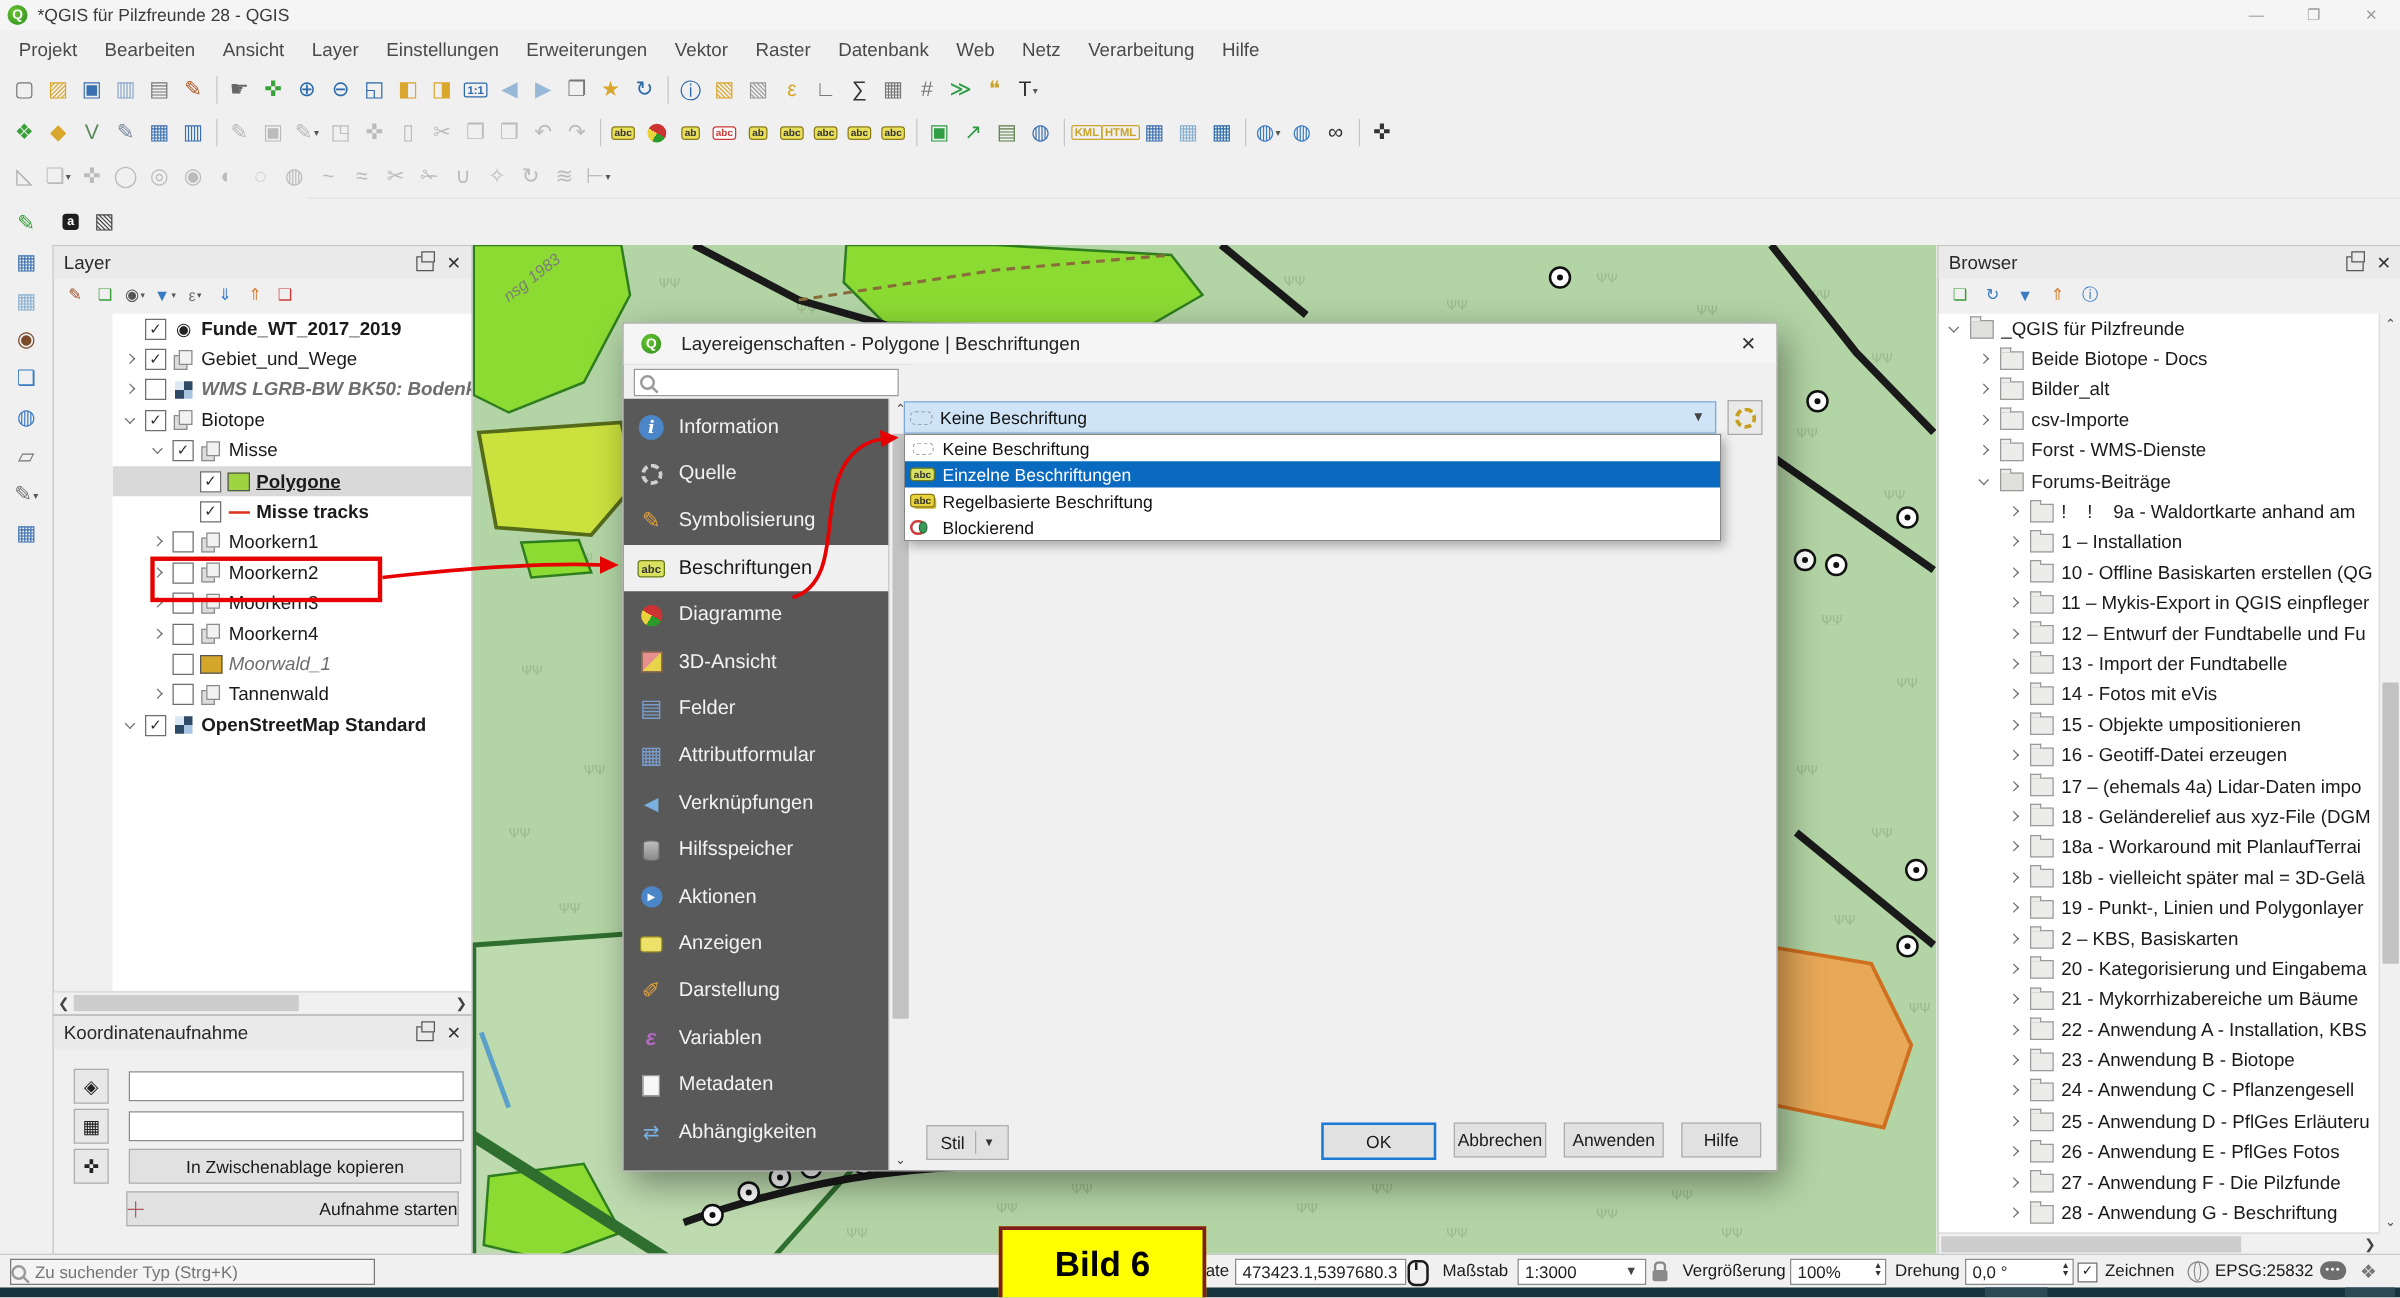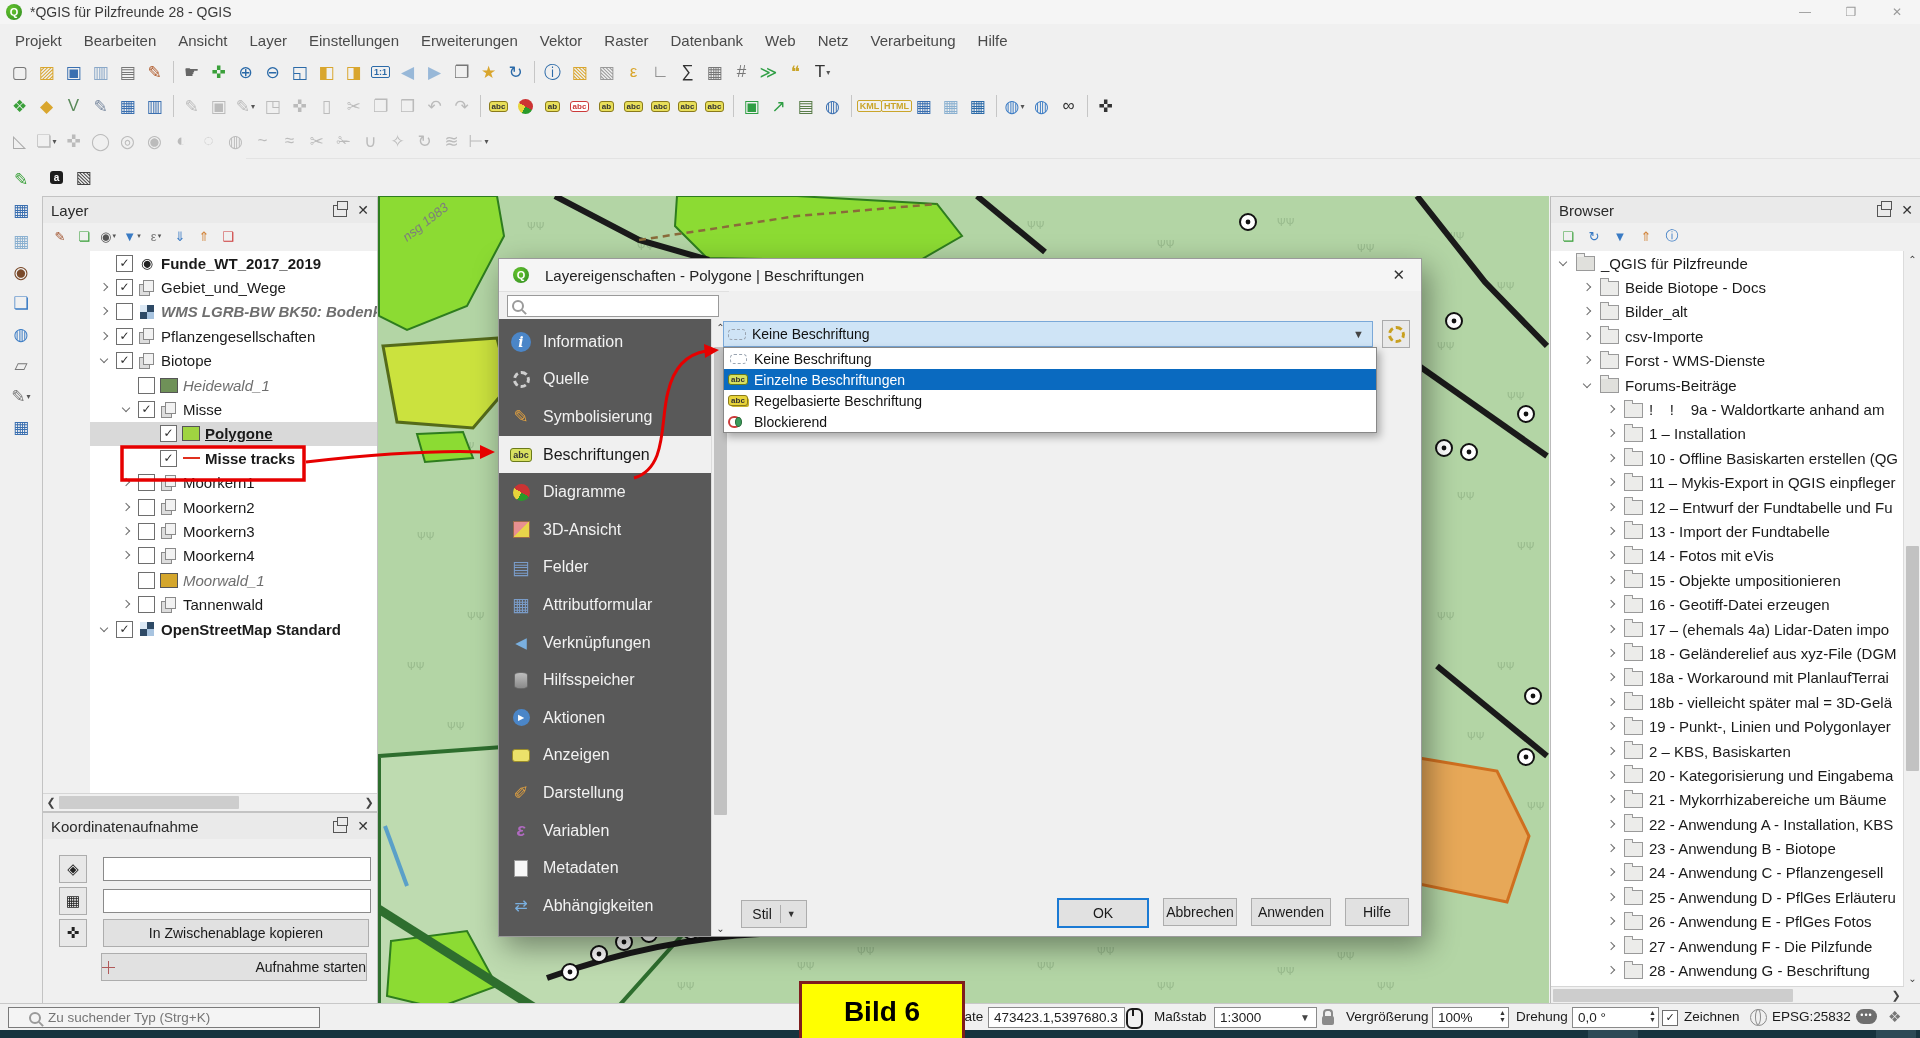--- a/index.html
+++ b/index.html
@@ -171,21 +171,21 @@
   .brow.blvl2{padding-left:54px;}
   .fic{width:17px;height:13px;flex:0 0 17px;background:#ececea;border:1px solid #9a9a9a;position:relative;margin-top:1px;}
   .fic::before{content:"";position:absolute;left:-1px;top:-4px;width:7px;height:3px;background:#ececea;border:1px solid #9a9a9a;border-bottom:none;}
   .icon-folder-open .fic{background:#e0e0dc;}
   #browser-vscroll{right:0;top:54px;bottom:18px;}
   #browser-hscroll{right:17px;}
 
   
   #statusbar{position:absolute;left:0;top:1003px;width:1920px;height:27px;background:#f0f0f0;border-top:1px solid #c8c8c8;font-size:13.5px;}
   #statusbar .sl{position:absolute;top:5px;color:#1a1a1a;}
-  #status-search{position:absolute;left:8px;top:3px;width:290px;height:19px;border:1px solid #7a7a7a;background:#f4f4f4;display:flex;align-items:center;padding-left:20px;gap:5px;}
+  #status-search{position:absolute;left:8px;top:3px;width:290px;height:19px;border:1px solid #7a7a7a;background:#f4f4f4;display:flex;align-items:center;padding-left:0;gap:5px;}
   #status-search input{border:none;background:transparent;outline:none;font-size:13.5px;color:#333;width:240px;font-family:inherit;}
   .sinput{position:absolute;top:3px;height:19px;background:#fff;border:1px solid #8a8a8a;display:flex;align-items:center;padding-left:5px;font-size:13.5px;}
   .spinner{position:absolute;right:2px;top:1px;display:flex;flex-direction:column;justify-content:center;line-height:7px;font-size:7px;color:#333;}
   .combo-chev{position:absolute;right:6px;top:4px;font-size:10px;color:#444;}
   .mouse-ic{position:absolute;width:13px;height:17px;border:2px solid #1a1a1a;border-radius:6px;top:4px;}
   .mouse-ic::before{content:"";position:absolute;left:4px;top:0;height:6px;border-left:2px solid #1a1a1a;}
   .lock-ic{position:absolute;width:12px;height:9px;background:#8a8a8a;border-radius:2px;top:12px;}
   .lock-ic::before{content:"";position:absolute;width:6px;height:6px;border:2px solid #8a8a8a;border-bottom:none;border-radius:4px 4px 0 0;top:-7px;left:1px;}
   .cb{position:absolute;top:6px;width:14px;height:14px;background:#fff;border:1px solid #6e6e6e;text-align:center;line-height:13px;font-size:11px;color:#222;}
   .globe-ic{position:absolute;top:5px;width:15px;height:15px;border:1.5px solid #8a8a8a;border-radius:50%;}
@@ -700,40 +700,28 @@
         </div>
 
         <div class="trow lvl0 collapsed unchecked icon-wms bold italic dim">
           <span class="exp"></span>
           <span class="chk"></span>
           <span class="lic"></span>
           <span class="lbl">WMS LGRB-BW BK50: Bodenkarte</span>
         </div>
 
 
-        <div class="trow lvl0 collapsed checked icon-group">
-          <span class="exp"></span>
-          <span class="chk"></span>
-          <span class="lic"></span>
-          <span class="lbl">Pflanzengesellschaften</span>
-        </div>
 
         <div class="trow lvl0 expanded checked icon-group">
           <span class="exp"></span>
           <span class="chk"></span>
           <span class="lic"></span>
           <span class="lbl">Biotope</span>
         </div>
 
-        <div class="trow lvl1 noexp unchecked icon-swatch italic dim" style="--sw: #6f9158;">
-          <span class="exp"></span>
-          <span class="chk"></span>
-          <span class="lic"></span>
-          <span class="lbl">Heidewald_1</span>
-        </div>
 
         <div class="trow lvl1 expanded checked icon-group">
           <span class="exp"></span>
           <span class="chk"></span>
           <span class="lic"></span>
           <span class="lbl">Misse</span>
         </div>
 
         <div class="trow lvl2 noexp checked icon-swatch bold underline selected" style="--sw: #9fd441;">
           <span class="exp"></span>

